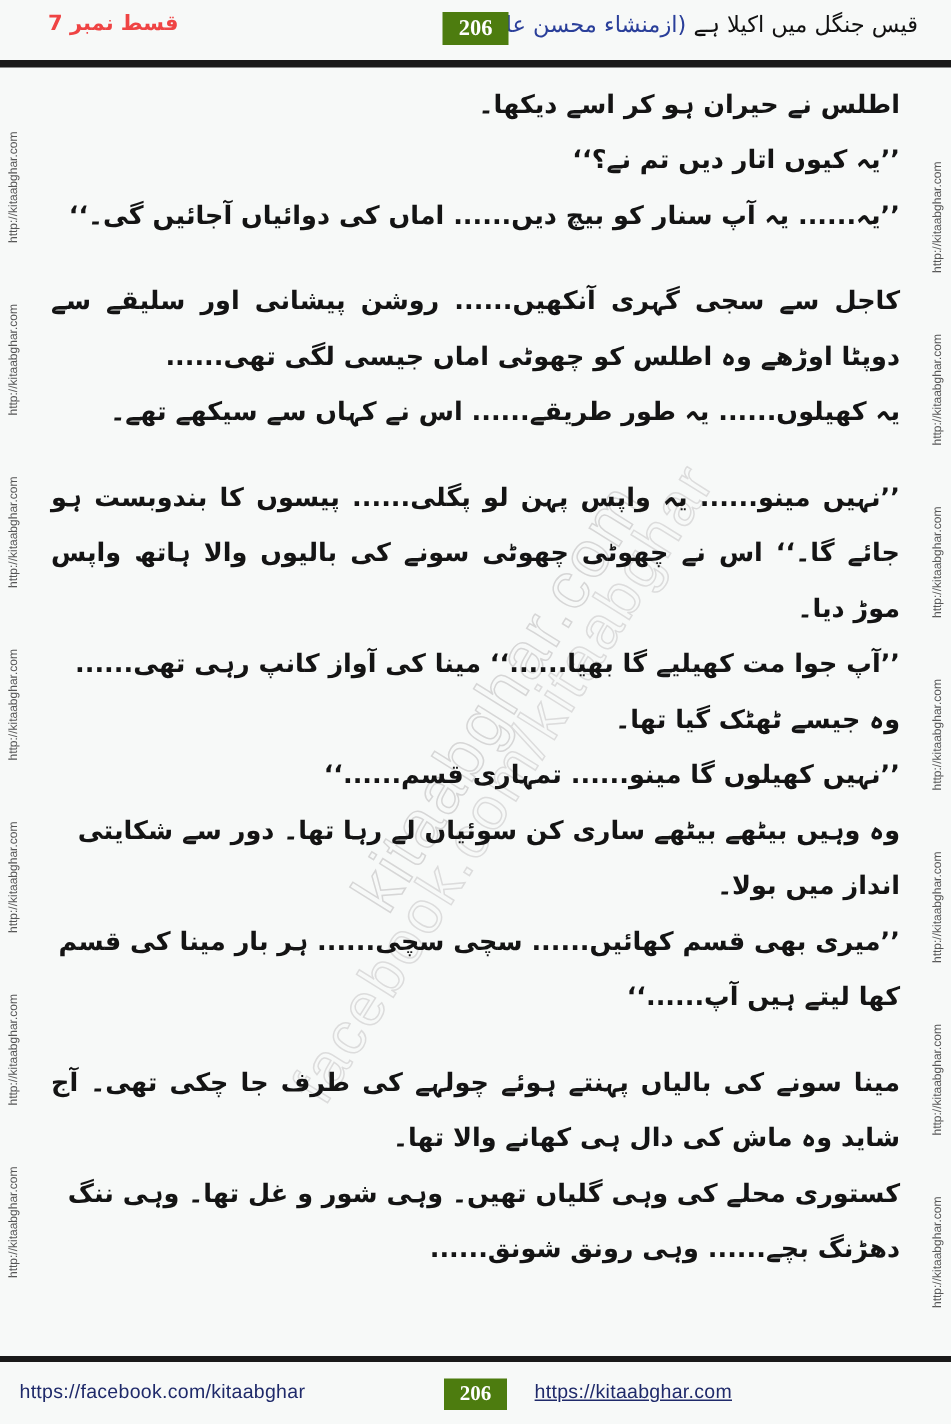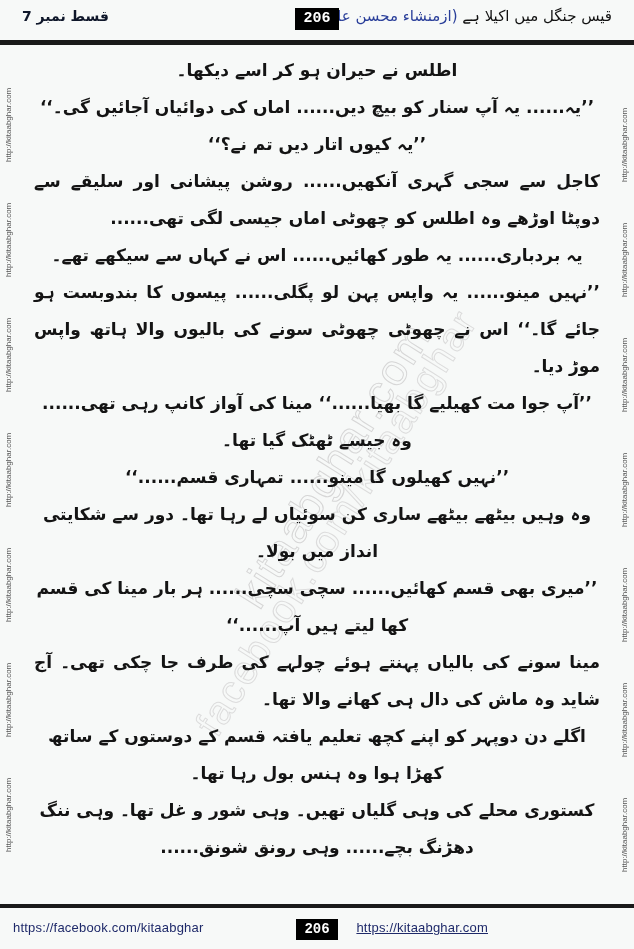--- a/index.html
+++ b/index.html
@@ -14,27 +14,27 @@
     position: absolute; left: 0; top: 0; width: 634px; height: 38px;
   }
   .header-title {
     position: absolute; right: 22px; top: 7px;
     direction: rtl; font-size: 15px; color: #111;
     font-family: "DejaVu Sans", sans-serif;
     white-space: nowrap;
   }
   .header-title .author { color: #2a3f9a; }
   .header-episode {
-    position: absolute; left: 22px; top: 8px;
-    direction: rtl; font-size: 14px; font-weight: bold; color: #0f172a;
+    position: absolute; left: 32px; top: 8px;
+    direction: rtl; font-size: 14px; font-weight: bold; color: #ef4444;
     white-space: nowrap;
   }
   .page-box {
-    position: absolute; background: #000000; color: #fff;
-    font-family: Liberation Mono, monospace; font-weight: bold;
+    position: absolute; background: #4d7c0f; color: #fff;
+    font-family: Liberation Serif, serif; font-weight: bold;
     font-size: 15px; text-align: center; line-height: 22px;
     width: 44px; height: 22px;
   }
   .header .page-box { left: 295px; top: 8px; }
   .rule {
     position: absolute; left: 0; width: 634px; background: #1a1a1a;
   }
   .rule.top { top: 40px; height: 5px; }
   .rule.bottom { top: 904px; height: 4px; }
 
@@ -69,23 +69,23 @@
   }
 
   .content {
     position: absolute; left: 34px; top: 52px; width: 566px;
     direction: rtl;
     font-family: "DejaVu Sans", sans-serif;
     font-size: 17px; font-weight: bold;
     color: #141414;
   }
   .para {
-    margin: 0; line-height: 37px; text-align: center;
+    margin: 0; line-height: 37px; text-align: right;
   }
-  .para.just { text-align: justify; text-align-last: right; }
+  .para.just { text-align: justify; text-align-last: right; margin-top: 20px; }
 
   .footer { position: absolute; left: 0; top: 908px; width: 634px; height: 31px; }
   .footer .link {
     position: absolute; top: 12px; font-family: "Liberation Sans", sans-serif;
     font-size: 13px; color: #1f2a6a; letter-spacing: 0.2px;
   }
   .footer .link.fb { left: 13px; }
   .footer .link.site { right: 145px; left: auto; right: 146px; text-decoration: underline; }
   .footer .page-box { left: 296px; top: 11px; width: 42px; height: 21px; line-height: 21px; font-size: 14px; }
 </style>
@@ -121,32 +121,31 @@
   <div class="wm" style="top:730px">http://kitaabghar.com</div>
 </div>
 
 <div class="watermark">
   <div class="diag">kitaabghar.com</div>
   <div class="diag2">facebook.com/kitaabghar</div>
 </div>
 
 <div class="content">
   <p class="para">اطلس نے حیران ہو کر اسے دیکھا۔</p>
+  <p class="para">’’یہ کیوں اتار دیں تم نے؟‘‘</p>
   <p class="para">’’یہ...... یہ آپ سنار کو بیچ دیں...... اماں کی دوائیاں آجائیں گی۔‘‘</p>
-  <p class="para">’’یہ کیوں اتار دیں تم نے؟‘‘</p>
   <p class="para just">کاجل سے سجی گہری آنکھیں...... روشن پیشانی اور سلیقے سے دوپٹا اوڑھے وہ اطلس کو چھوٹی اماں جیسی لگی تھی......</p>
-  <p class="para">یہ بردباری...... یہ طور کھائیں...... اس نے کہاں سے سیکھے تھے۔</p>
+  <p class="para">یہ کھیلوں...... یہ طور طریقے...... اس نے کہاں سے سیکھے تھے۔</p>
   <p class="para just">’’نہیں مینو...... یہ واپس پہن لو پگلی...... پیسوں کا بندوبست ہو جائے گا۔‘‘ اس نے چھوٹی چھوٹی سونے کی بالیوں والا ہاتھ واپس موڑ دیا۔</p>
   <p class="para">’’آپ جوا مت کھیلیے گا بھیا......‘‘ مینا کی آواز کانپ رہی تھی......</p>
   <p class="para">وہ جیسے ٹھٹک گیا تھا۔</p>
   <p class="para">’’نہیں کھیلوں گا مینو...... تمہاری قسم......‘‘</p>
   <p class="para">وہ وہیں بیٹھے بیٹھے ساری کن سوئیاں لے رہا تھا۔ دور سے شکایتی انداز میں بولا۔</p>
   <p class="para">’’میری بھی قسم کھائیں...... سچی سچی...... ہر بار مینا کی قسم کھا لیتے ہیں آپ......‘‘</p>
   <p class="para just">مینا سونے کی بالیاں پہنتے ہوئے چولہے کی طرف جا چکی تھی۔ آج شاید وہ ماش کی دال ہی کھانے والا تھا۔</p>
-  <p class="para">اگلے دن دوپہر کو اپنے کچھ تعلیم یافتہ قسم کے دوستوں کے ساتھ کھڑا ہوا وہ ہنس بول رہا تھا۔</p>
   <p class="para">کستوری محلے کی وہی گلیاں تھیں۔ وہی شور و غل تھا۔ وہی ننگ دھڑنگ بچے...... وہی رونق شونق......</p>
 
 </div>
 
 <div class="rule bottom"></div>
 <div class="footer">
   <span class="link fb">https://facebook.com/kitaabghar</span>
   <div class="page-box">206</div>
   <span class="link site">https://kitaabghar.com</span>
 </div>

